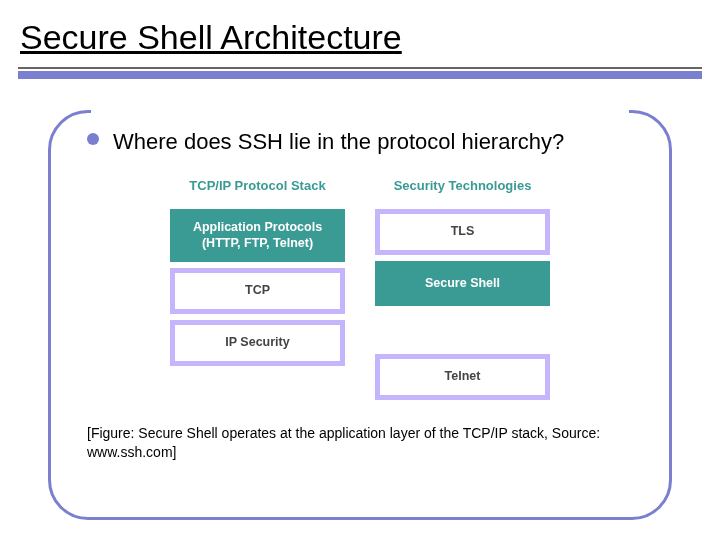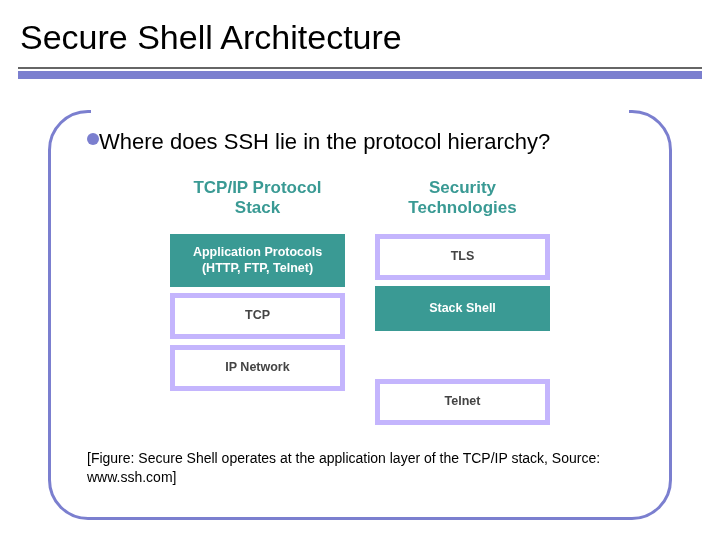--- a/index.html
+++ b/index.html
@@ -14,20 +14,21 @@
     width: 720px;
     height: 540px;
     background: #fff;
     position: relative;
   }
   .title {
     font-size: 34px;
     color: #000;
     padding: 18px 0 10px 20px;
     font-weight: normal;
+    text-decoration: underline;
   }
   .rule-top {
     height: 2px;
     background: #666;
     margin: 0 18px 0 18px;
   }
   .rule-accent {
     height: 8px;
     background: #7b7fcf;
     margin: 2px 18px 0 18px;
@@ -47,20 +48,21 @@
     content:"";
     position:absolute;
     top:-14px; left:40px; right:40px;
     height:20px;
     background:#fff;
   }
   
   .bullet-row {
     display: flex;
     align-items: flex-start;
+    gap: 14px;
     margin-top: -4px;
   }
   .bullet-dot {
     width: 12px;
     height: 12px;
     border-radius: 50%;
     background: #7b7fcf;
     margin-top: 8px;
     flex: 0 0 auto;
   }
@@ -76,21 +78,21 @@
     gap: 30px;
   }
   .col {
     display: flex;
     flex-direction: column;
     gap: 6px;
     width: 175px;
   }
   .col-header {
     color: #3a9a94;
-    font-size: 17px;
+    font-size: 13px;
     font-weight: bold;
     text-align: center;
     padding: 6px 4px 10px 4px;
   }
   .box {
     border: 5px solid #c4b5fd;
     text-align: center;
     font-size: 12.5px;
     font-weight: bold;
     color: #444;
@@ -127,27 +129,27 @@
     <div class="bullet-row">
       <span class="bullet-dot"></span>
       <span class="bullet-text">Where does SSH lie in the protocol hierarchy?</span>
     </div>
 
     <div class="diagram">
       <div class="col">
         <div class="col-header">TCP/IP Protocol Stack</div>
         <div class="box box-app">Application Protocols<br>(HTTP, FTP, Telnet)</div>
         <div class="box box-plain">TCP</div>
-        <div class="box box-plain">IP Network</div>
+        <div class="box box-plain">IP Security</div>
       </div>
       <div class="col right-col">
         <div class="col-header">Security Technologies</div>
         <div class="stack">
           <div class="box box-plain tls">TLS</div>
-          <div class="box box-ssh">Stack Shell</div>
+          <div class="box box-ssh">Secure Shell</div>
           <div style="height:36px"></div>
           <div class="box box-plain">Telnet</div>
         </div>
       </div>
     </div>
 
     <div class="caption">[Figure: Secure Shell operates at the application layer of the TCP/IP stack, Source: www.ssh.com]</div>
 
   </div>
 </div>

